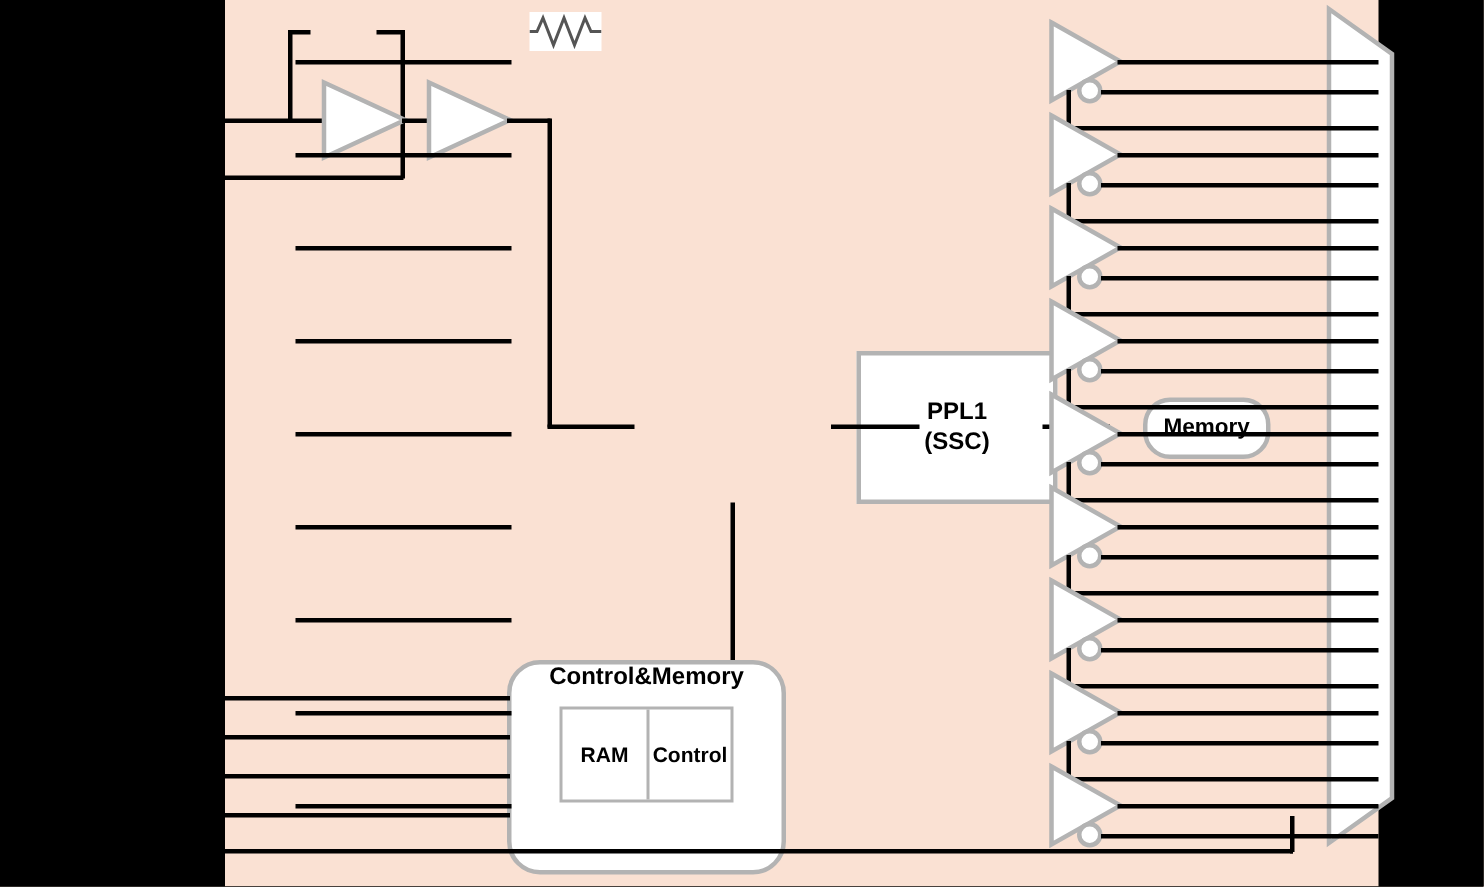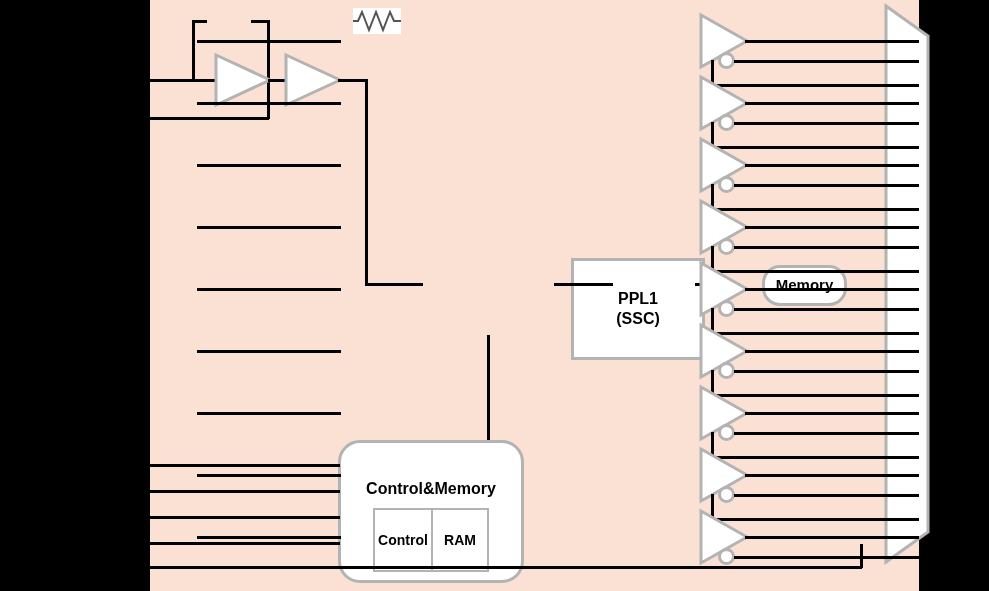--- a/index.html
+++ b/index.html
@@ -66,32 +66,30 @@
     font-weight: bold;
   }
   .blk-round { border-radius: 18px; }
   .blk-label {
     white-space: pre-line;
     line-height: 1.25;
   }
   #pll {
     left: 421px; top: 234px; width: 134px; height: 102px;
     font-size: 16px;
-    margin-top: 24px;
   }
   #divider {
     left: 612px; top: 265px; width: 85px; height: 41px;
     font-size: 15px;
   }
   #ctrlmem {
     left: 188px; top: 440px; width: 186px; height: 143px;
     border-radius: 22px;
     flex-direction: column;
-    justify-content: center;
-    padding-top: 28px;
+    justify-content: flex-start;
   }
   #ctrlmem .title { font-size: 16px; font-weight: bold; }
   #ctrl-sub-wrap {
     display: flex;
     margin-top: 10px;
     border: 2px solid #b3b3b3;
     background: #ffffff;
   }
   .sub-cell {
     width: 56px;
@@ -192,22 +190,22 @@
 
     <div id="fanout">
       <svg width="55" height="575" viewBox="0 0 55 575">
         <polygon points="6,6 48,36 48,532 6,562"></polygon>
       </svg>
     </div>
 
     <div class="blk" id="ctrlmem">
       <span class="title">Control&amp;Memory</span>
       <span id="ctrl-sub-wrap">
+        <span class="sub-cell">RAM</span>
         <span class="sub-cell">Control</span>
-        <span class="sub-cell">RAM</span>
       </span>
     </div>
 
     <div class="wire-h" style="left:0px; top:464px; width:190px;"></div>
     <div class="wire-h" style="left:0px; top:490px; width:190px;"></div>
     <div class="wire-h" style="left:0px; top:516px; width:190px;"></div>
     <div class="wire-h" style="left:0px; top:542px; width:190px;"></div>
 
     <div class="wire-h" style="left:0px; top:566px; width:712px;"></div>
     <div class="wire-h" style="left:710px; top:566px; width:2px;"></div>

